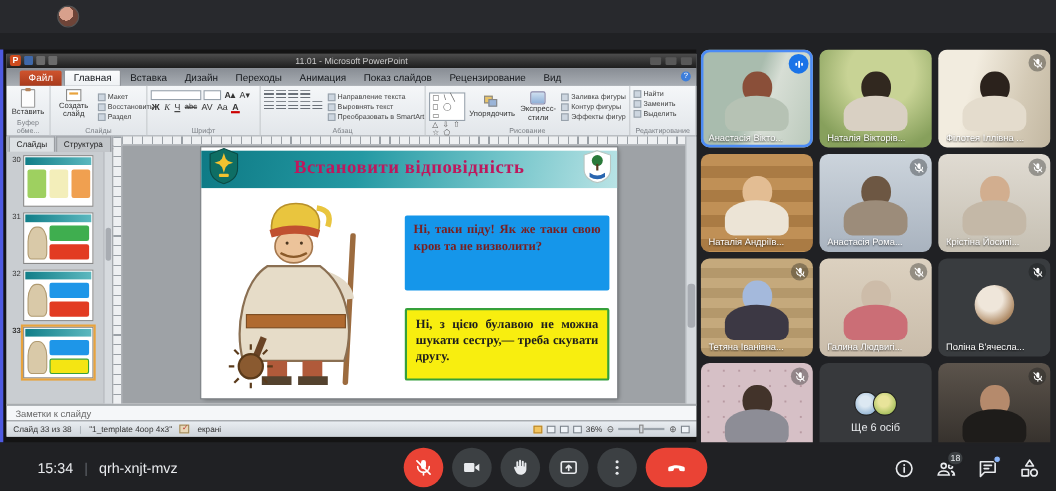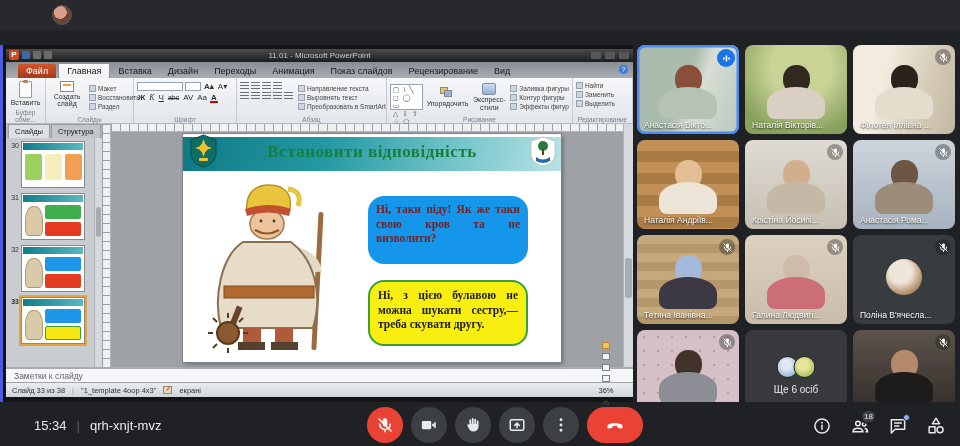--- a/index.html
+++ b/index.html
@@ -115,38 +115,38 @@
   .vscroll { position:absolute; right:0; top:0; bottom:0; width:10px; background:#d6dade;
              border-left:1px solid #b0b4b8; }
   .vscroll b { position:absolute; left:1px; right:1px; top:55%; height:40px; background:#a8acb2; border-radius:3px; }
 
   .slide { position:absolute; left:80px; top:10px; width:378px; height:228px; background:#fff;
            box-shadow:0 0 0 1px #7e8286, 2px 2px 4px rgba(0,0,0,.35); }
   .slide-banner { position:absolute; left:0; right:0; top:3px; height:34px;
      background:linear-gradient(103deg,#0e7a85 0%,#2499a3 38%,#74c5ca 72%,#b9e3e5 100%); }
   .slide-title { position:absolute; left:0; right:0; top:8px; text-align:center;
      font-family:"Liberation Serif","DejaVu Serif",serif; font-weight:bold; font-size:17px;
-     color:#15803d; letter-spacing:.5px; }
+     color:#be185d; letter-spacing:.5px; }
   .logo { position:absolute; } .logo.l { left:7px; top:0; } .logo.r { right:5px; top:2px; }
   .character { position:absolute; left:12px; top:46px; width:152px; height:176px; }
-  .tbox { position:absolute; left:185px; width:160px; border-radius:16px; padding:6px 8px;
+  .tbox { position:absolute; left:185px; width:186px; border-radius:2px; padding:6px 8px;
           font-family:"Liberation Serif","DejaVu Serif",serif; font-weight:bold; font-size:11.5px;
           line-height:1.28; text-align:justify; }
   .tbox.blue { top:62px; height:68px; background:#1596ea; color:#7a1f1f; }
   .tbox.yellow { top:146px; height:66px; background:#f8ee0f; border:2px solid #35a03a; color:#1d1d1d; }
 
   .ppt-notes { height:15px; background:#f5f7f9; border-top:2px solid #a8acb0; font-size:8.5px;
                color:#666; padding:2px 8px; flex:0 0 auto; }
   .ppt-status { height:15px; background:linear-gradient(#e9edf1,#cfd5db); border-top:1px solid #a0a4a8;
                 display:flex; align-items:center; font-size:7.5px; color:#333; padding:0 6px;
                 gap:7px; flex:0 0 auto; }
   .st-sep { color:#98a0a8; }
   .spell { width:9px; height:8px; background:#e8d8b8; border:1px solid #a08a5a; position:relative; }
   .spell:after { content:"✓"; position:absolute; left:1px; top:-2px; font-size:7px; color:#b33; }
-  .st-right { margin-left:auto; display:flex; align-items:center; gap:4px;flex-direction:column; }
+  .st-right { margin-left:auto; display:flex; align-items:center; gap:4px; }
   .viewico { width:8px; height:7px; border:1px solid #7a828a; background:#f0f4f8; }
   .viewico.active { background:#f2c45e; border-color:#b8862a; }
   .zslider { width:42px; height:2px; background:#9aa2aa; position:relative; }
   .zslider b { position:absolute; left:45%; top:-3px; width:4px; height:8px; background:#d8dde2; border:1px solid #888; }
   .zbtn { font-size:8px; color:#555; }
 
   
   .grid { position:absolute; left:637px; top:45px; width:318px; height:357px; display:grid;
           grid-template-columns:repeat(3,1fr); grid-auto-rows:89px; gap:6px; overflow:hidden; }
   .tile { position:relative; border-radius:8px; overflow:hidden; background:#3c4043; }
@@ -570,49 +570,49 @@
         </span>
       <span class="pname">Філотея Іллівна ...</span>
     </div>
     <div class="tile p4">
       <div class="person">
           <div class="head"></div>
           <div class="torso"></div>
         </div>
       <span class="pname">Наталія Андріїв...</span>
     </div>
+    <div class="tile p5">
+      <div class="person">
+          <div class="head"></div>
+          <div class="torso"></div>
+        </div>
+      <span class="micoff">
+          <svg viewBox="0 0 24 24" fill="none" stroke="currentColor" stroke-width="2" stroke-linecap="round">
+            <rect x="9" y="3" width="6" height="11" rx="3" fill="currentColor" stroke="none"></rect>
+            <path d="M5 11a7 7 0 0 0 14 0"></path>
+            <path d="M12 18v3"></path>
+            <path d="M4 4l16 16"></path>
+          </svg>
+        </span>
+      <span class="pname">Анастасія Рома...</span>
+    </div>
     <div class="tile p6">
       <div class="person">
           <div class="head"></div>
           <div class="torso"></div>
         </div>
       <span class="micoff">
           <svg viewBox="0 0 24 24" fill="none" stroke="currentColor" stroke-width="2" stroke-linecap="round">
             <rect x="9" y="3" width="6" height="11" rx="3" fill="currentColor" stroke="none"></rect>
             <path d="M5 11a7 7 0 0 0 14 0"></path>
             <path d="M12 18v3"></path>
             <path d="M4 4l16 16"></path>
           </svg>
         </span>
       <span class="pname">Крістіна Йосипі...</span>
-    </div>
-    <div class="tile p5">
-      <div class="person">
-          <div class="head"></div>
-          <div class="torso"></div>
-        </div>
-      <span class="micoff">
-          <svg viewBox="0 0 24 24" fill="none" stroke="currentColor" stroke-width="2" stroke-linecap="round">
-            <rect x="9" y="3" width="6" height="11" rx="3" fill="currentColor" stroke="none"></rect>
-            <path d="M5 11a7 7 0 0 0 14 0"></path>
-            <path d="M12 18v3"></path>
-            <path d="M4 4l16 16"></path>
-          </svg>
-        </span>
-      <span class="pname">Анастасія Рома...</span>
     </div>
     <div class="tile p7">
       <div class="person">
           <div class="head"></div>
           <div class="torso"></div>
         </div>
       <span class="micoff">
           <svg viewBox="0 0 24 24" fill="none" stroke="currentColor" stroke-width="2" stroke-linecap="round">
             <rect x="9" y="3" width="6" height="11" rx="3" fill="currentColor" stroke="none"></rect>
             <path d="M5 11a7 7 0 0 0 14 0"></path>

